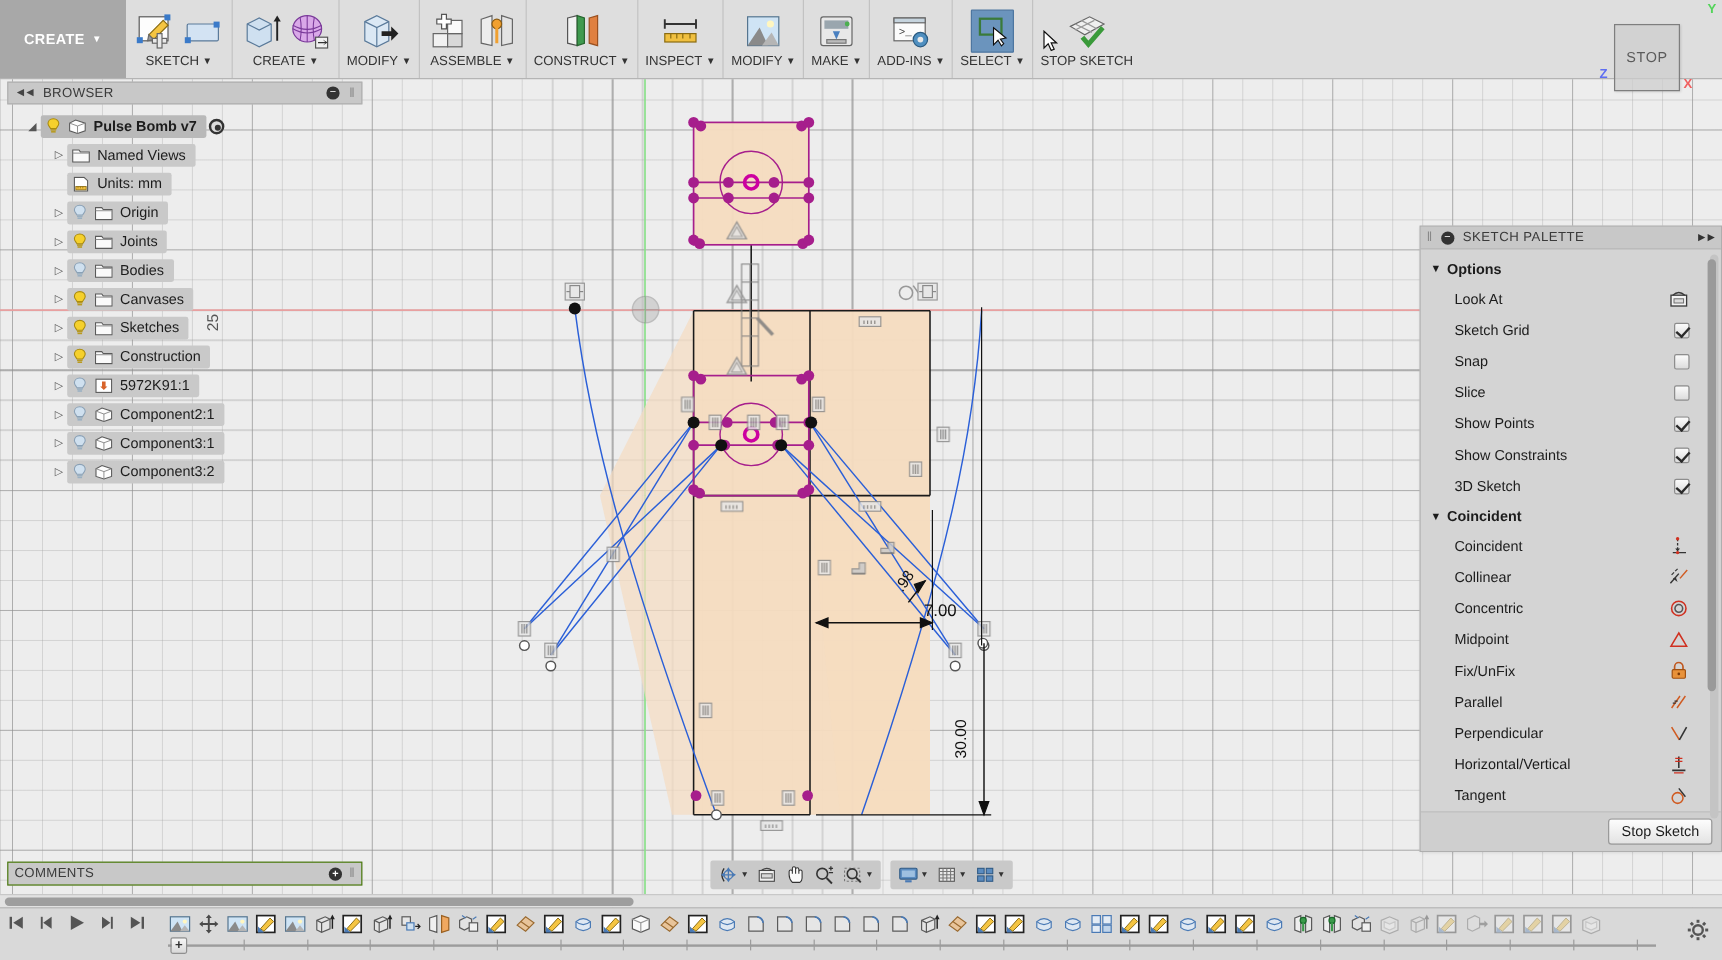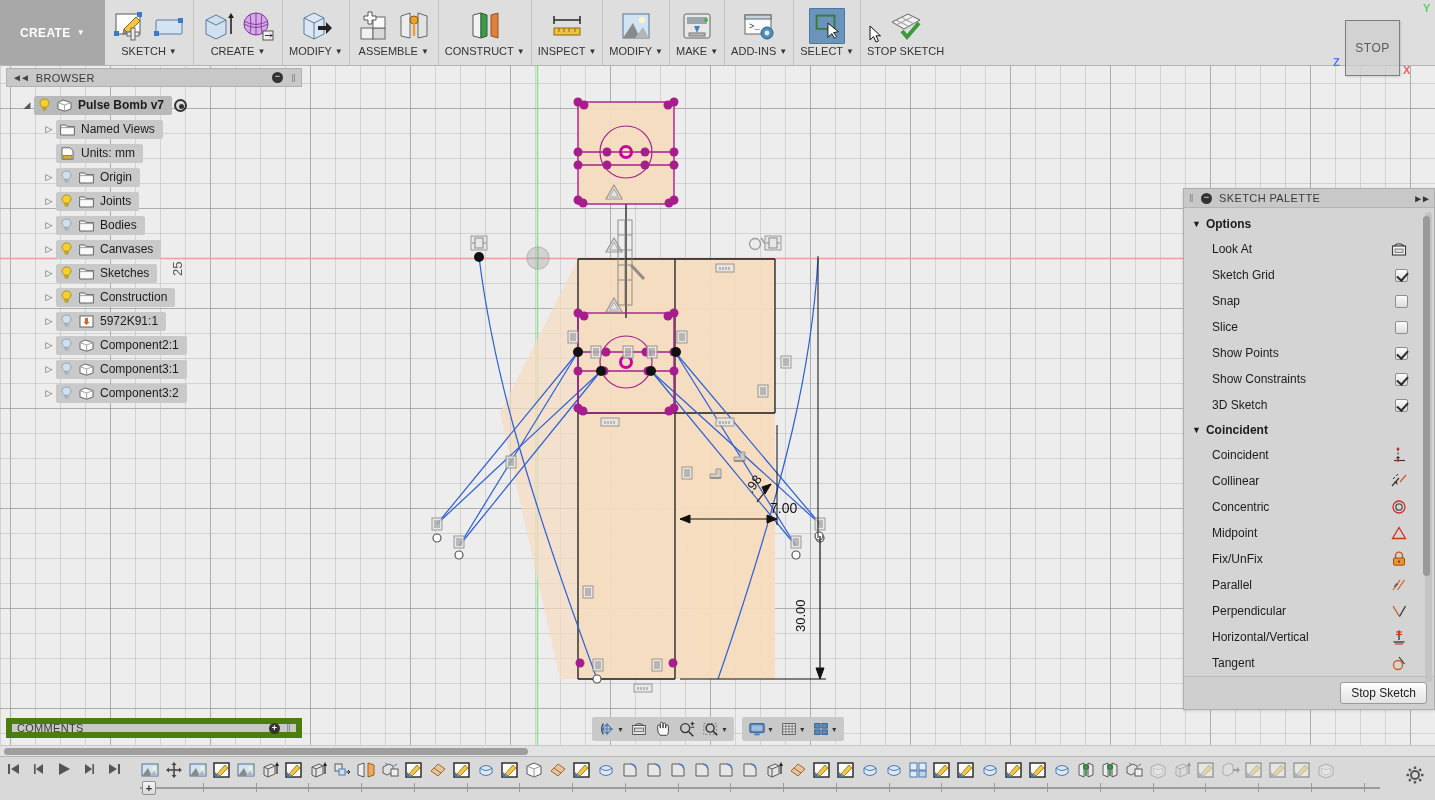--- a/index.html
+++ b/index.html
@@ -83,21 +83,21 @@
   .radio-dot {
     width:13px;height:13px;border-radius:50%;border:2px solid #333;
     background:#dcdcdc; position:relative; margin-left:2px;
   }
   .radio-dot::after{content:"";position:absolute;left:3px;top:3px;
     width:5px;height:5px;border-radius:50%;background:#333;}
 
   
   #comments {
     position:absolute; left:6px; top:718px; width:296px; height:20px;
-    background:#c8c8c8; border:6px solid #4d7c0f;
+    background:#c8c8c8; border:1px solid #4d7c0f;
     display:flex; align-items:center; padding:0 5px; gap:6px;
     font-size:11px; color:#3a3a3a; letter-spacing:.3px;
   }
   #comments .sp { flex:1; }
   #comments .plus {
     width:11px;height:11px;border-radius:50%;background:#333;color:#fff;
     font-size:9px;line-height:10px;text-align:center; font-weight:bold;
   }
   #comments .grip { color:#888; font-size:11px; }
 

